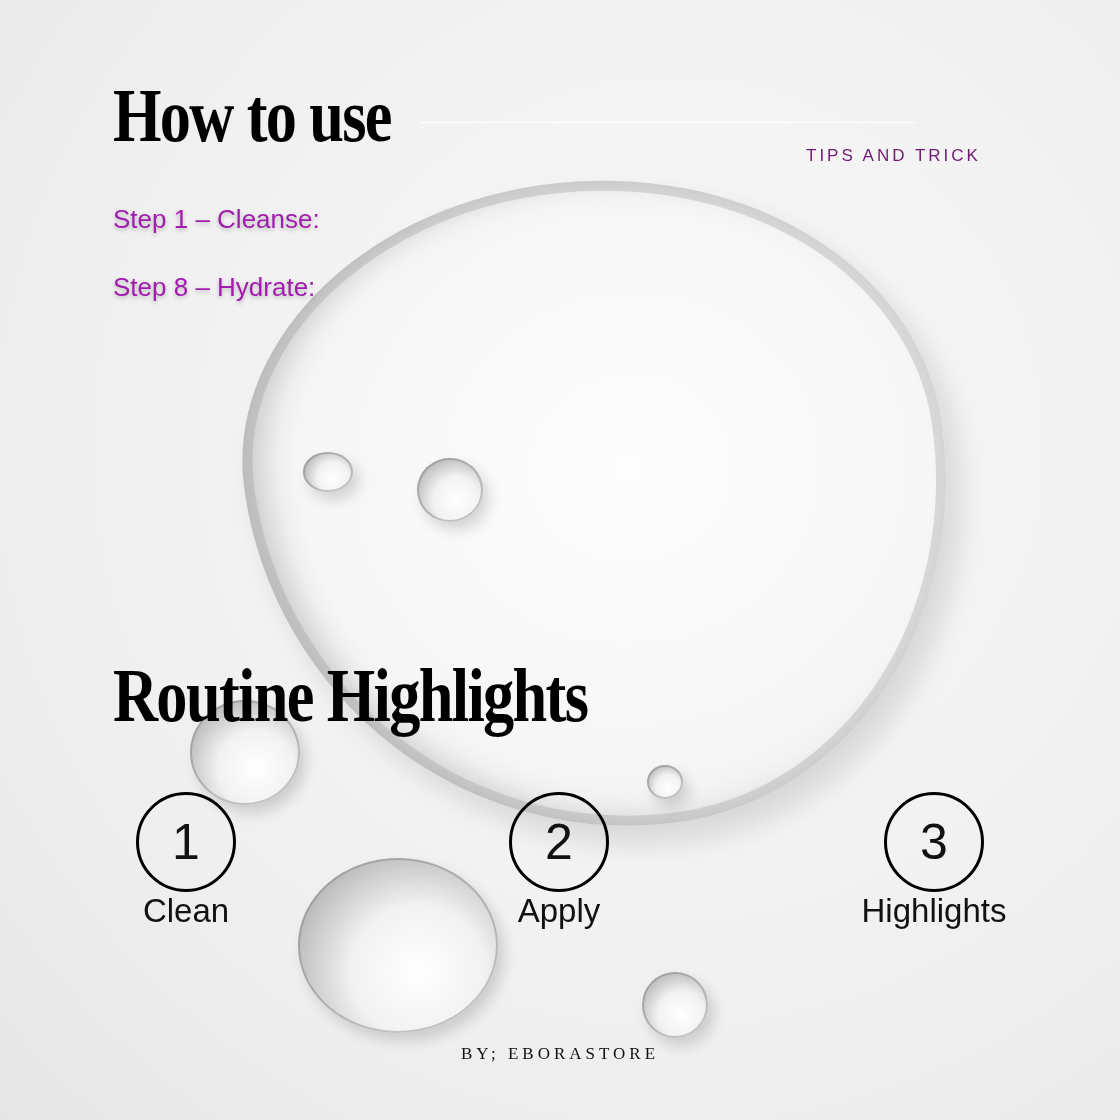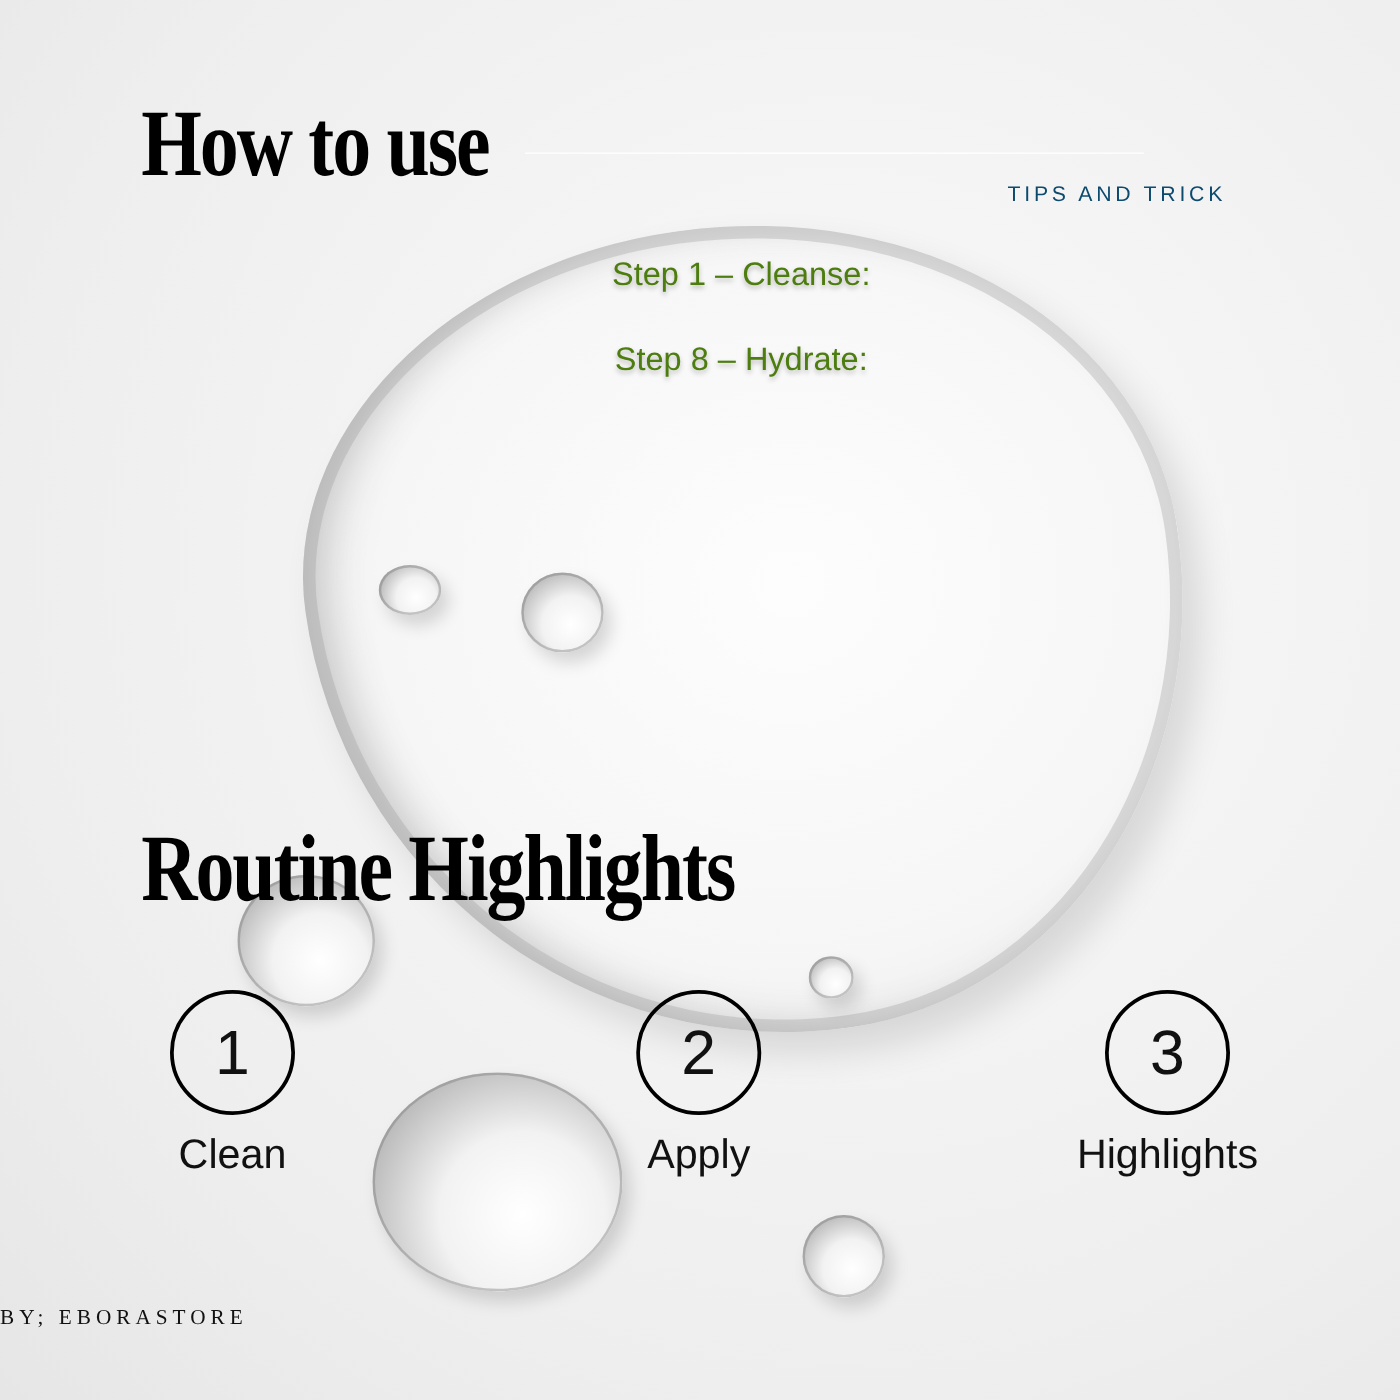--- a/index.html
+++ b/index.html
@@ -12,27 +12,27 @@
     transform: rotate(-8deg);
   }
   .drop { position:absolute; border-radius:50%;
     background: radial-gradient(circle at 60% 65%, #fff 0%, #f2f2f2 40%, #bdbdbd 75%, #888 100%);
     box-shadow: 6px 8px 14px rgba(0,0,0,0.15), inset 0 0 0 2px rgba(120,120,120,0.4);
   }
   .title { position:absolute; left:113px; font-family:"Liberation Serif", serif; font-weight:bold; letter-spacing:-2px; transform:scaleX(0.82); transform-origin:left; color:#000; }
   .t1 { top:72px; font-size:76px; }
   .t2 { top:652px; font-size:76px; }
   .rule { position:absolute; left:420px; top:122px; width:495px; height:1px; background:#fff; }
-  .tips { position:absolute; left:806px; top:146px; font-size:17px; letter-spacing:3px; color:#0c4a6e; }
-  .steps { position:absolute; left:113px; top:200px; width:960px; font-size:26px; line-height:39px; color:#4d7c0f; text-shadow:0 2px 4px rgba(0,0,0,0.25);text-align:center; }
+  .tips { position:absolute; left:806px; top:146px; font-size:17px; letter-spacing:3px; color:#701a75; }
+  .steps { position:absolute; left:113px; top:200px; width:960px; font-size:26px; line-height:39px; color:#a21caf; text-shadow:0 2px 4px rgba(0,0,0,0.25); }
   .step { margin-bottom:29px; }
   .hl { position:absolute; top:792px; width:200px; text-align:center; }
   .circle { width:100px; height:100px; border:3px solid #000; border-radius:50%; box-sizing:border-box; margin:0 auto; display:flex; align-items:center; justify-content:center; font-size:50px; }
-  .hl-label { margin-top:12px; font-size:33px; }
-  .footer { position:absolute; left:0; width:1120px; top:1044px; font-family:"Liberation Serif", serif; font-size:17px; letter-spacing:4px; }
+  .hl-label { margin-top:0; font-size:33px; }
+  .footer { position:absolute; left:0; width:1120px; top:1044px; text-align:center; font-family:"Liberation Serif", serif; font-size:17px; letter-spacing:4px; }
 </style>
 </head>
 <body>
 
 <div class="bg"></div>
 <div class="blob"></div>
 <div class="drop" style="left:190px;top:700px;width:110px;height:105px;"></div>
 <div class="drop" style="left:298px;top:858px;width:200px;height:175px;"></div>
 <div class="drop" style="left:642px;top:972px;width:66px;height:66px;"></div>
 <div class="drop" style="left:417px;top:458px;width:66px;height:64px;"></div>

